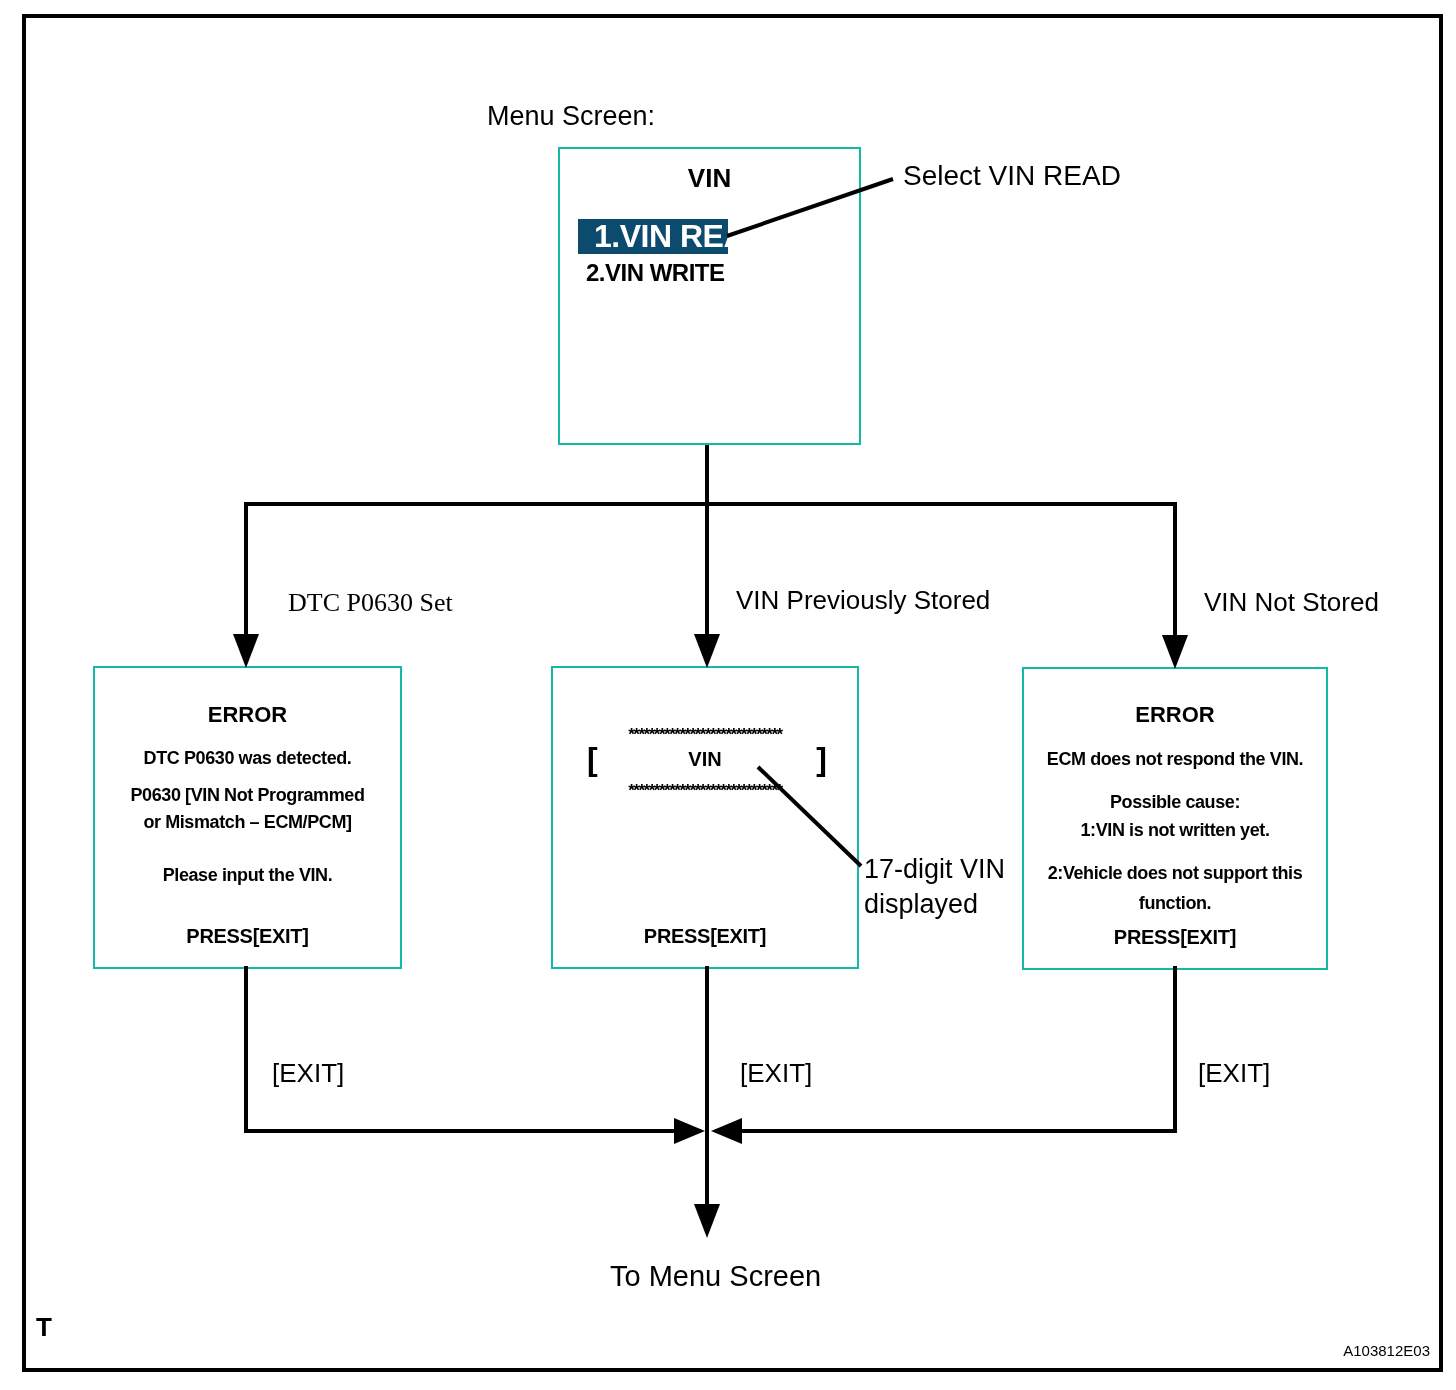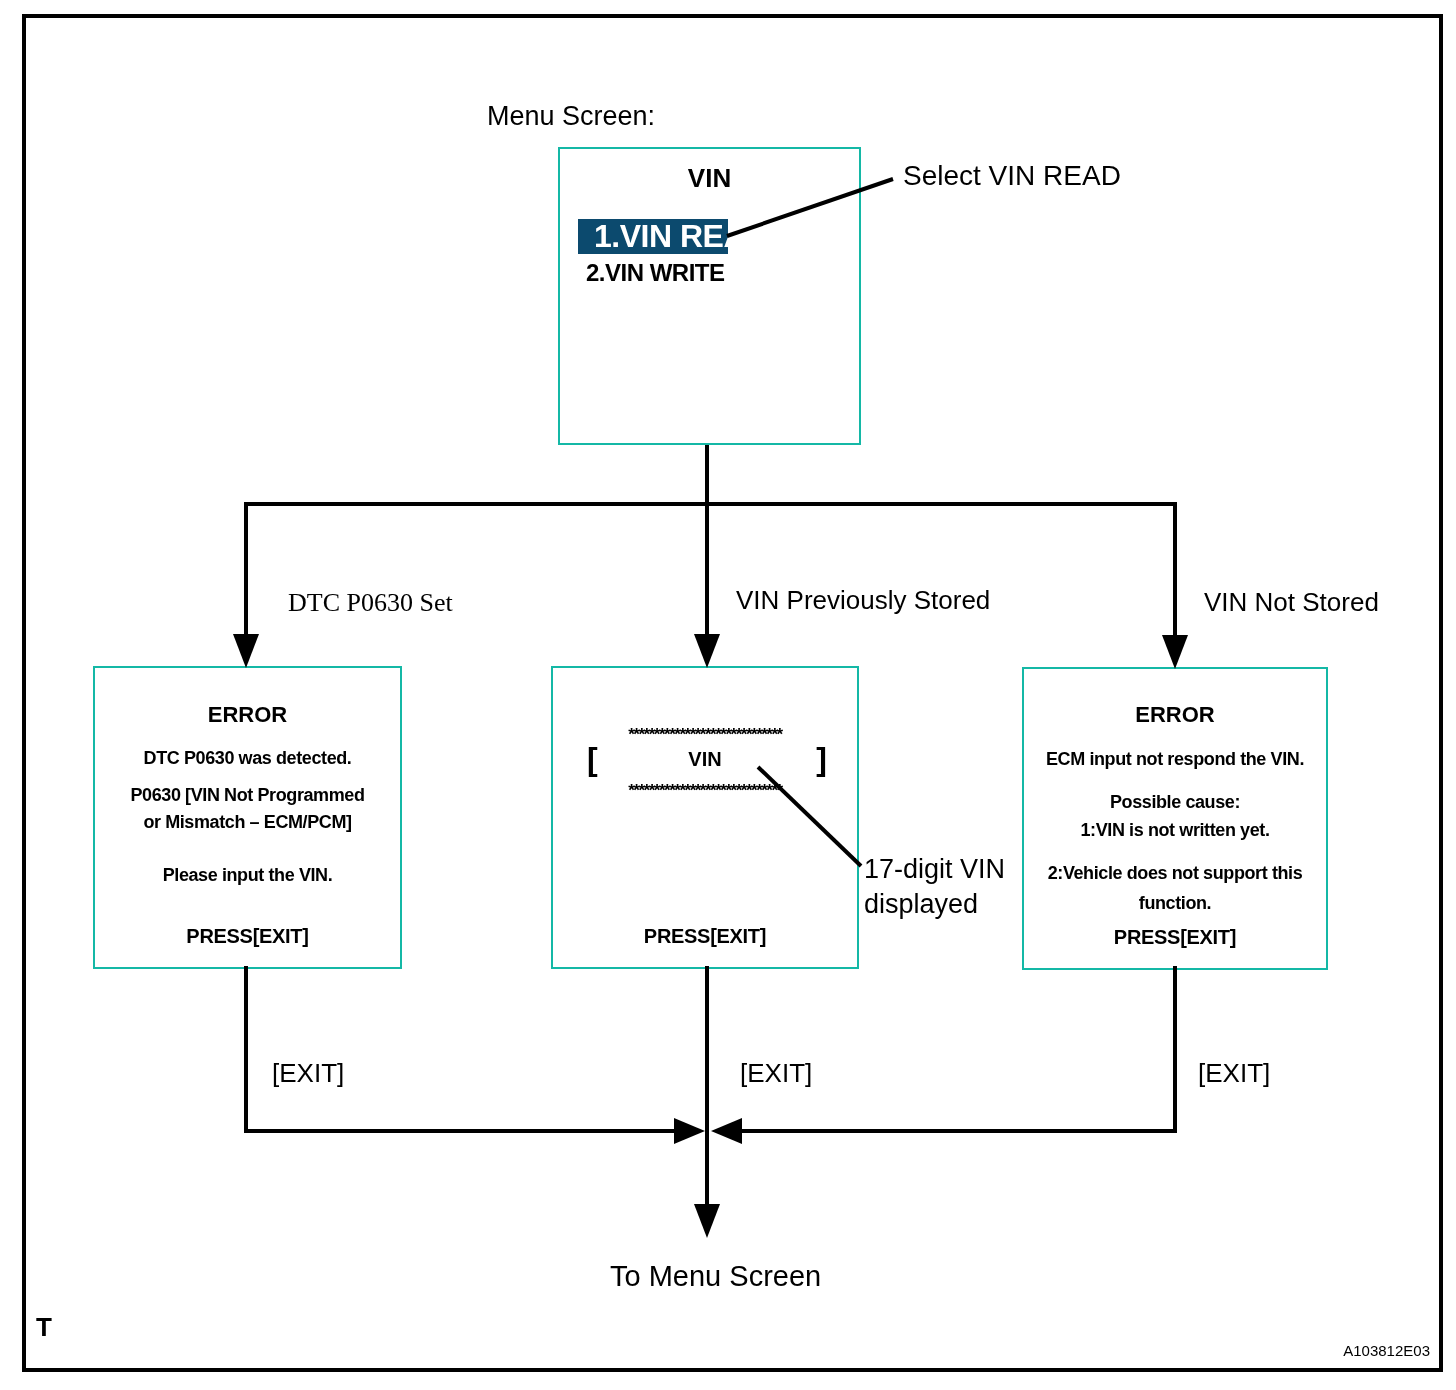--- a/index.html
+++ b/index.html
@@ -91,21 +91,21 @@
       <span class="bracket bracket-open">[</span>
       <span class="vin-center">VIN</span>
       <span class="bracket bracket-close">]</span>
     </div>
     <div class="sline mask-row" style="top:114px;">******************************</div>
     <div class="sline sline-press" style="top:257px;">PRESS[EXIT]</div>
   </div>
 
   <div class="screen" style="left:1022px;top:667px;width:306px;height:303px;">
     <div class="sline sline-title" style="top:34px;">ERROR</div>
-    <div class="sline" style="top:81px;">ECM input not respond the VIN.</div>
+    <div class="sline" style="top:81px;">ECM does not respond the VIN.</div>
     <div class="sline" style="top:124px;">Possible cause:</div>
     <div class="sline" style="top:152px;">1:VIN is not written yet.</div>
     <div class="sline" style="top:179px;margin-top:16px;">2:Vehicle does not support this</div>
     <div class="sline" style="top:195px;margin-top:30px;">function.</div>
     <div class="sline sline-press" style="top:257px;">PRESS[EXIT]</div>
   </div>
 
   <div class="callout">
     <div>17-digit VIN</div>
     <div>displayed</div>

